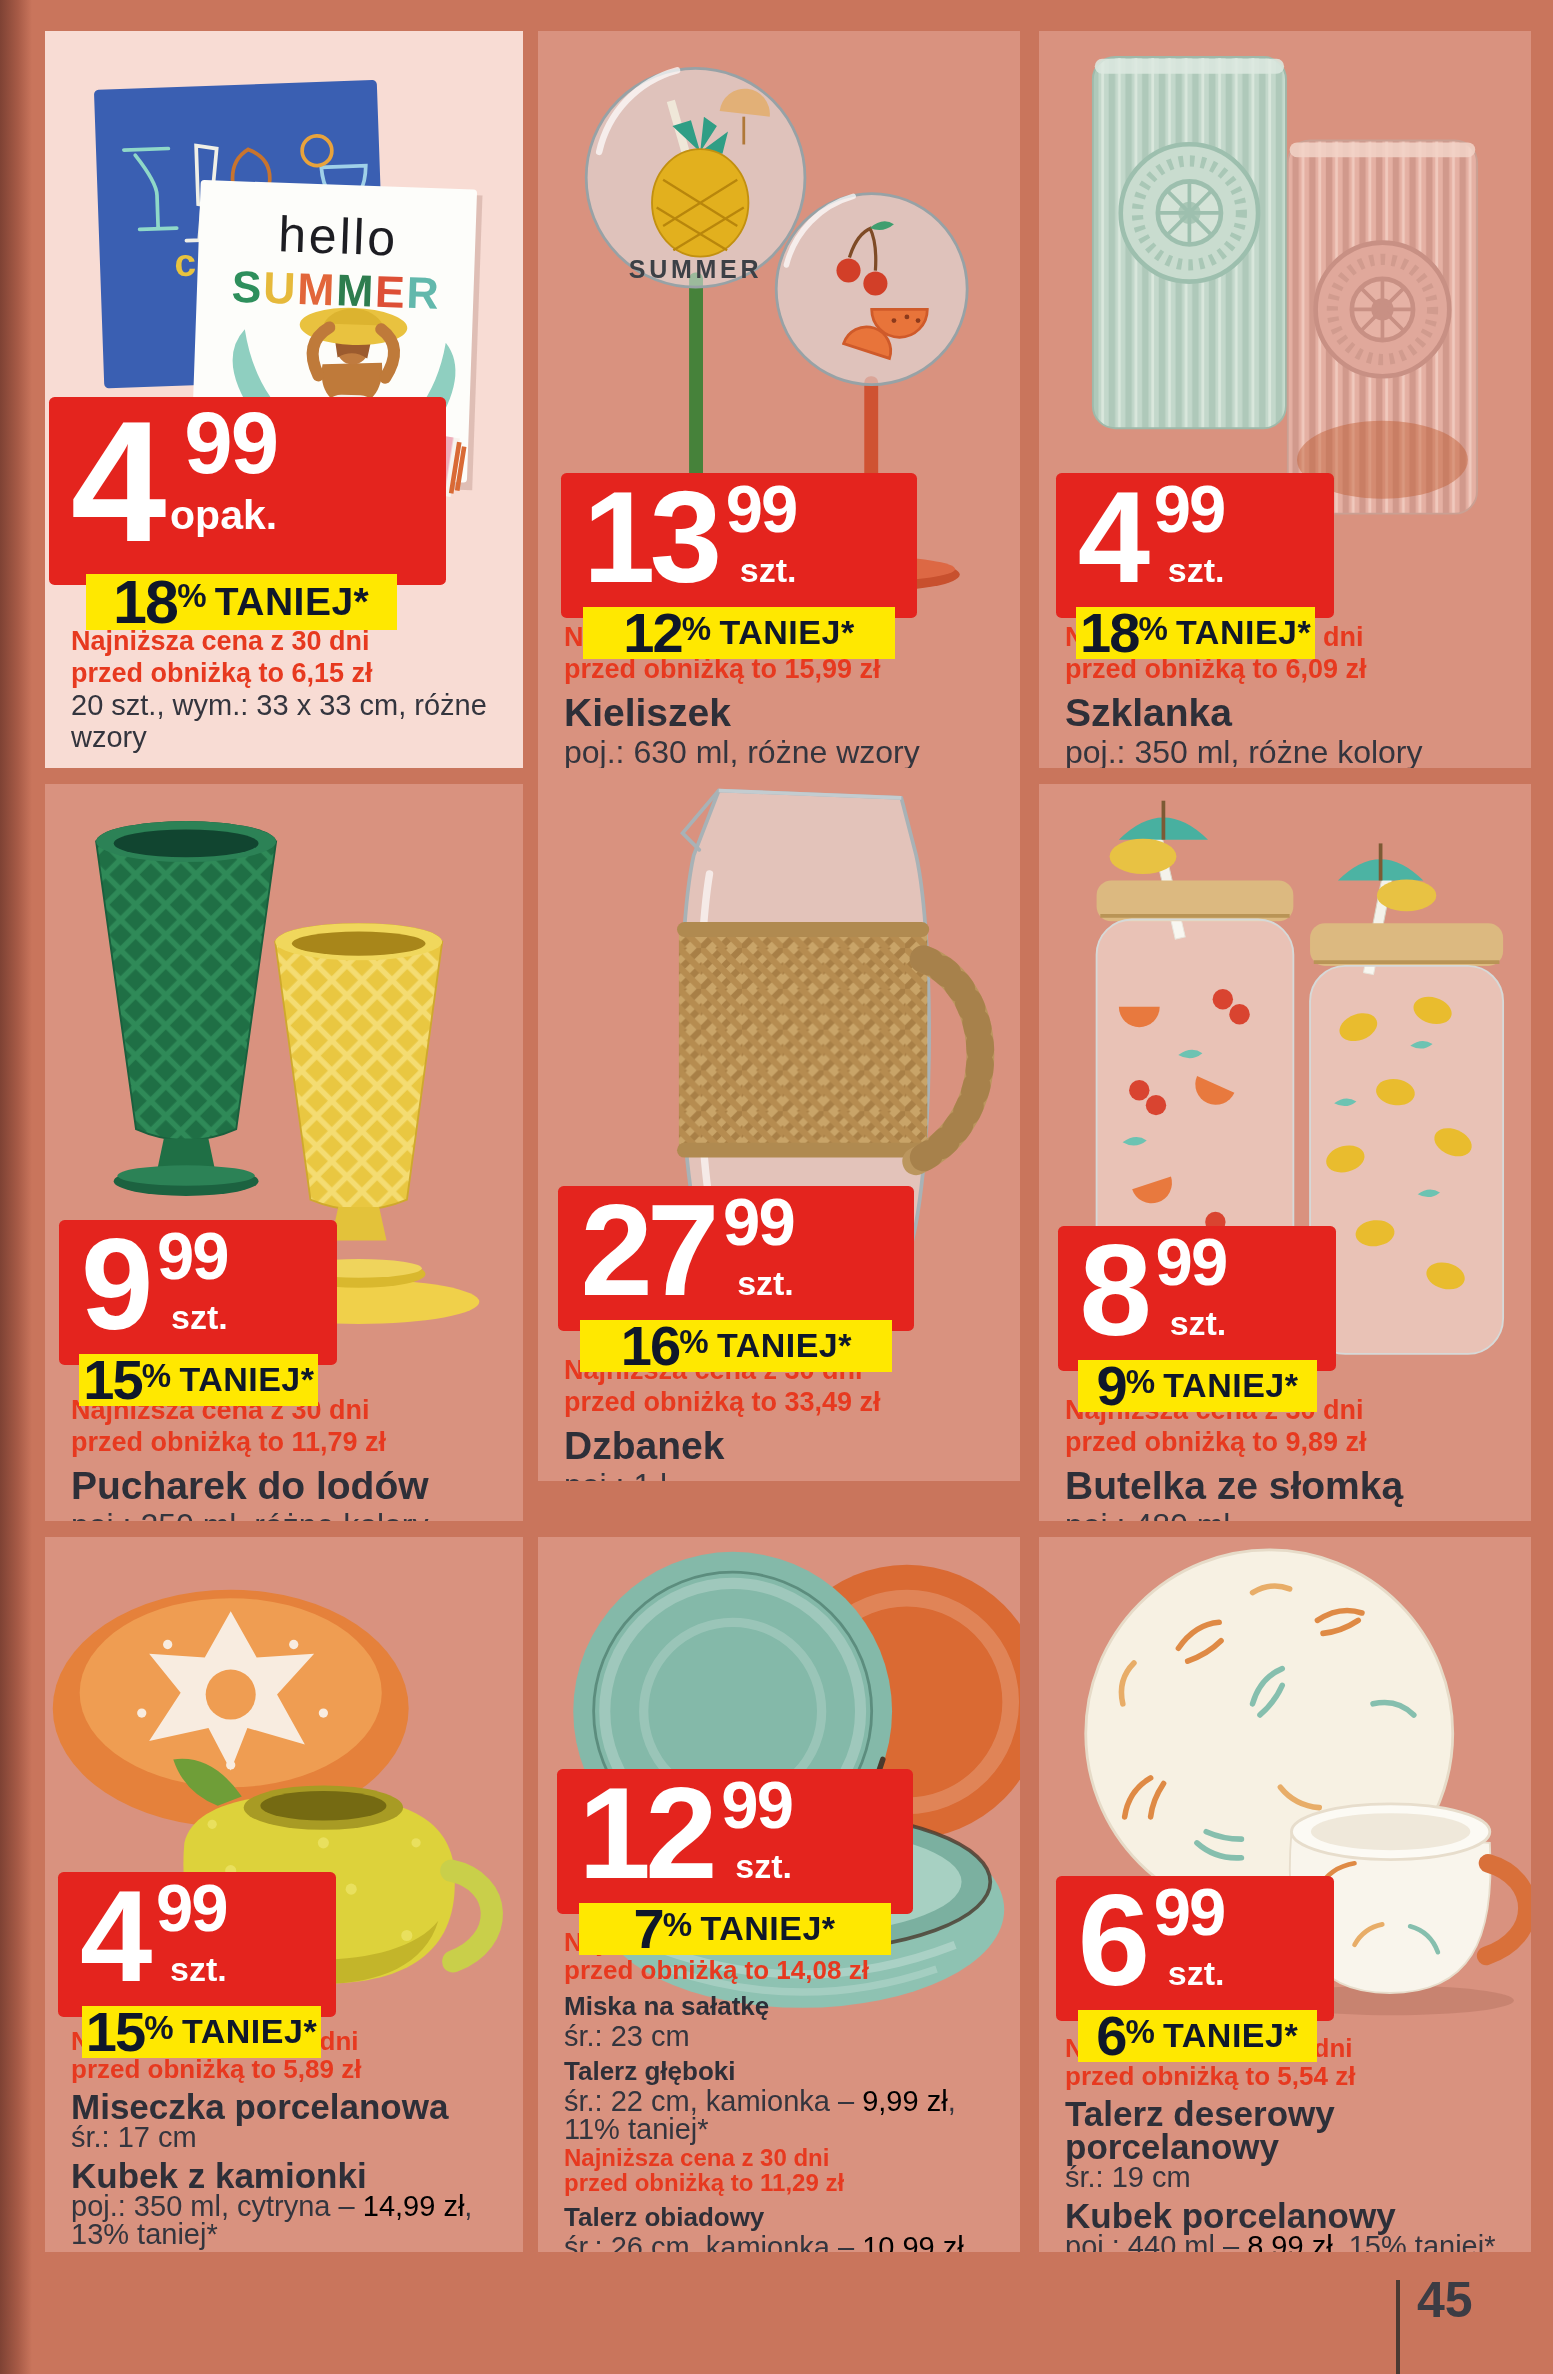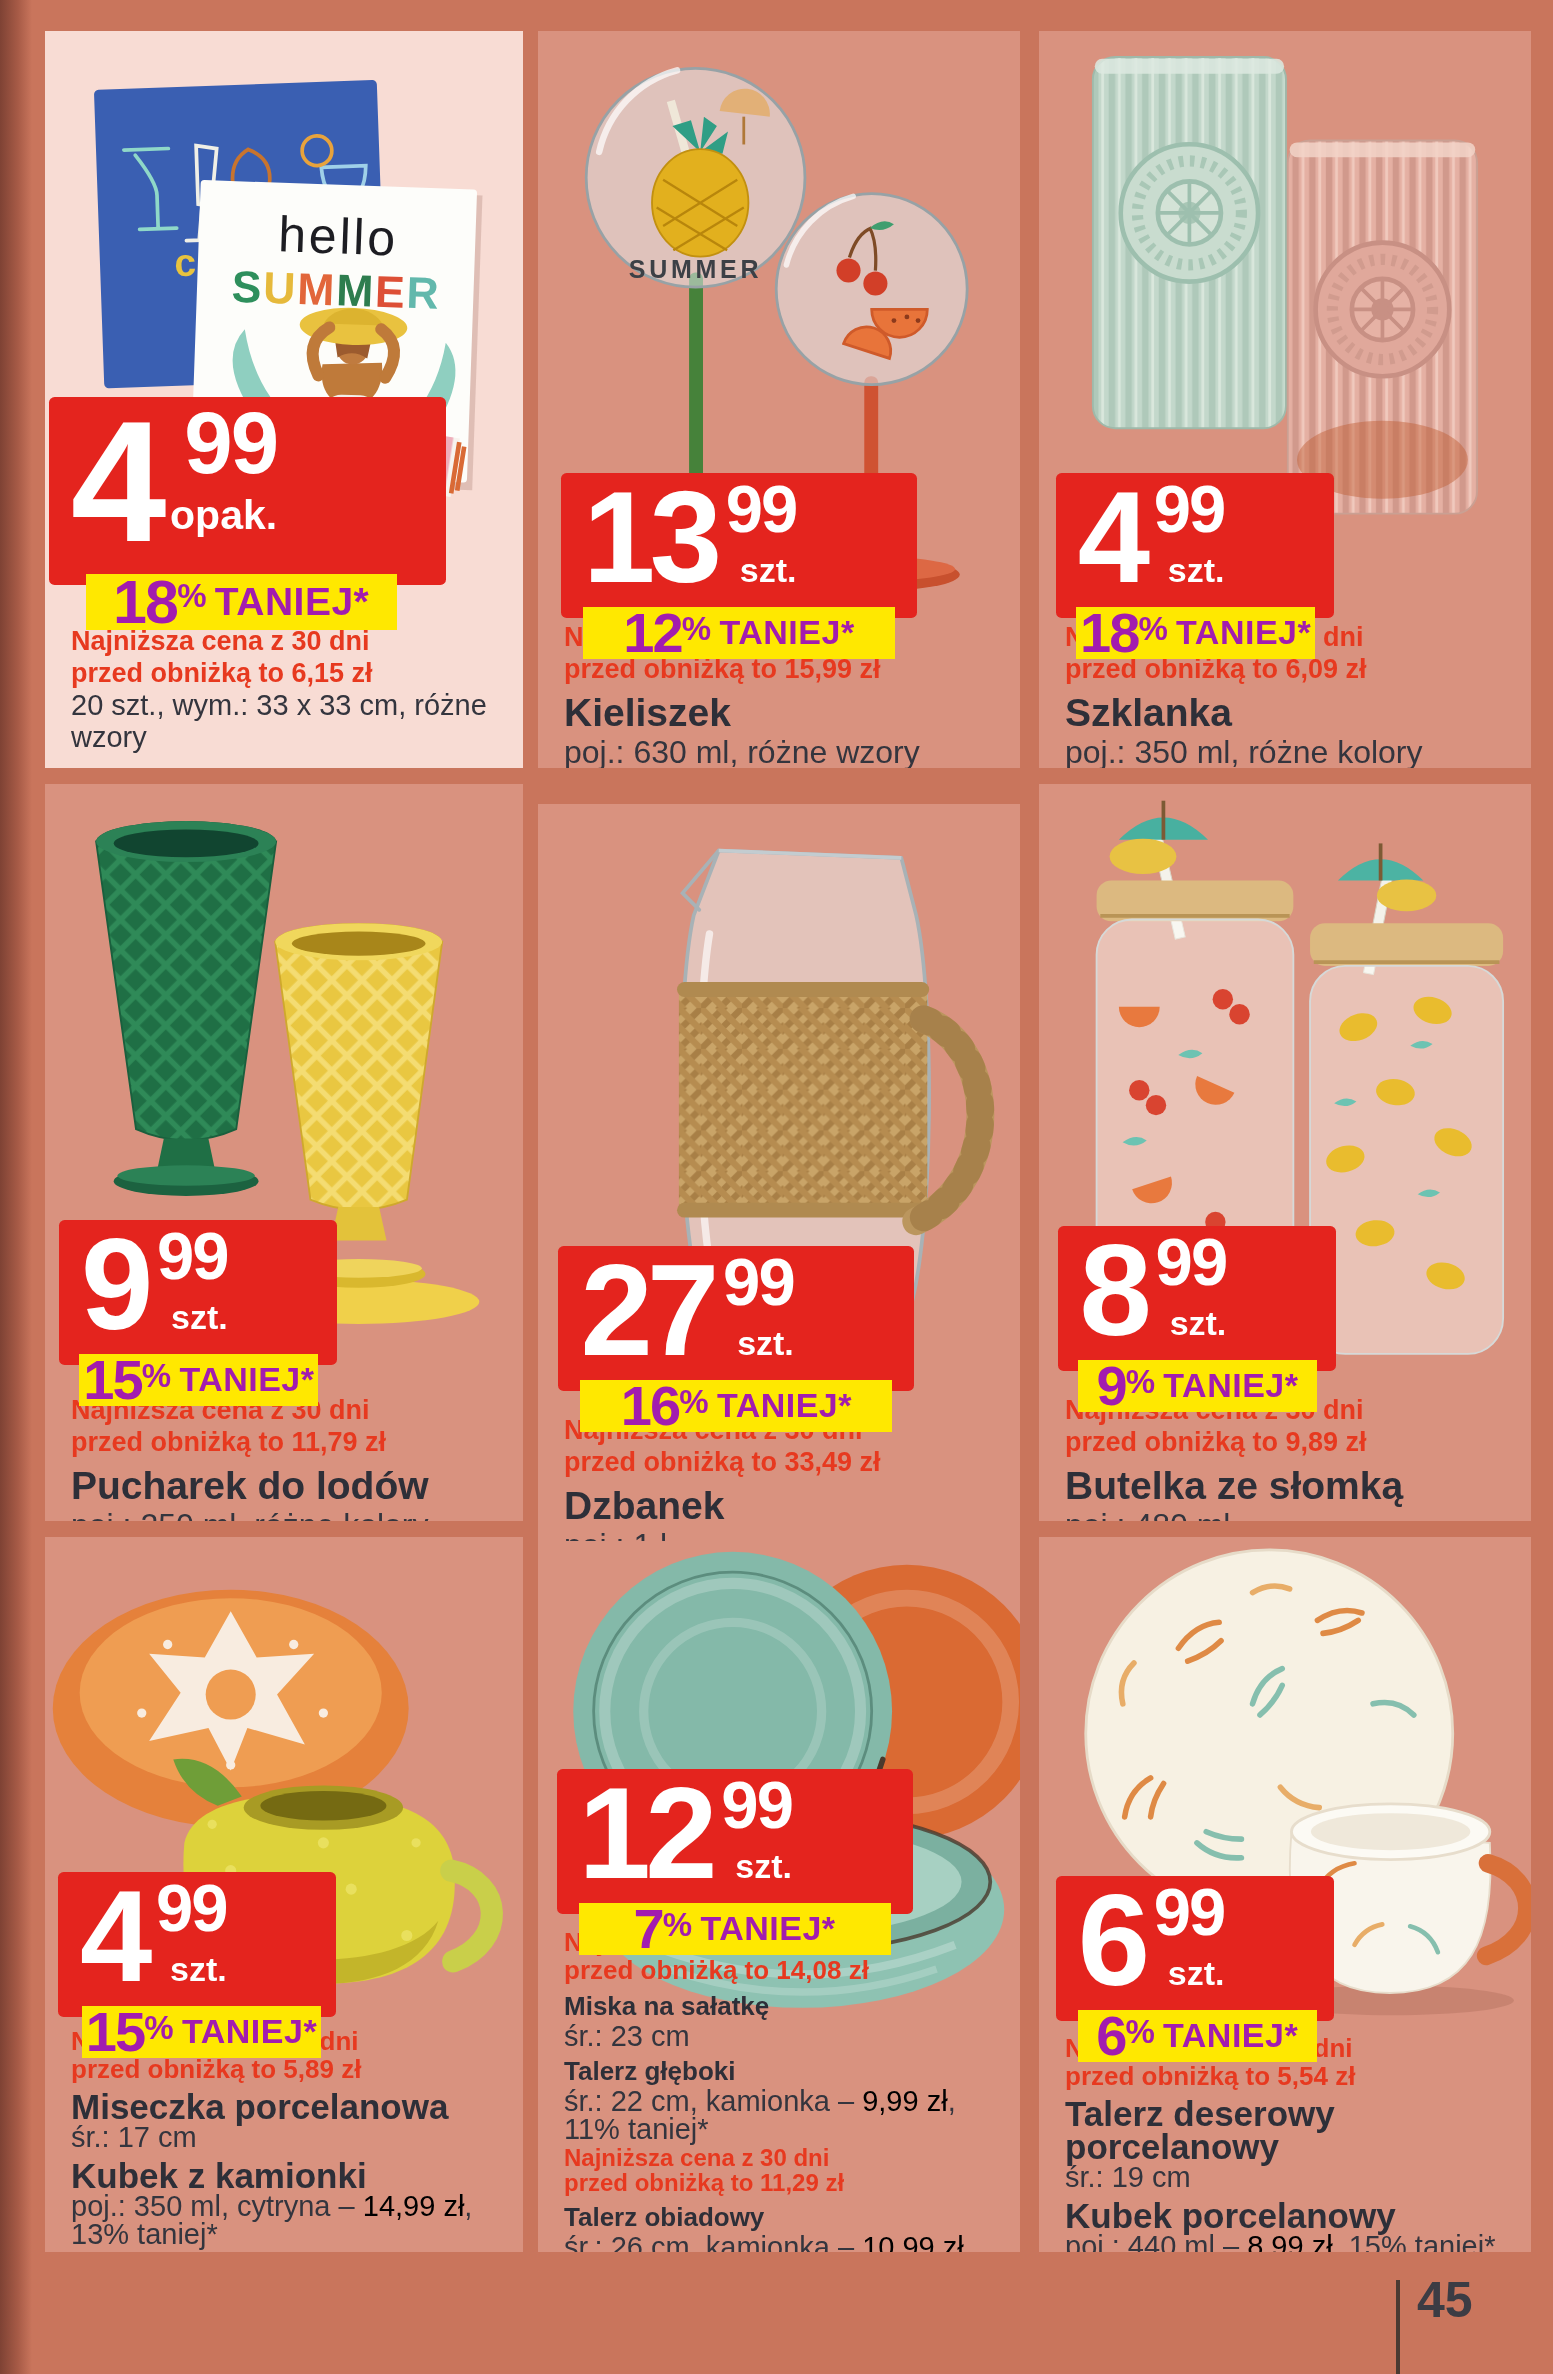--- a/index.html
+++ b/index.html
@@ -6,36 +6,36 @@
   body{width:1554px;height:2375px;position:relative;background:#c9755c;
        font-family:"Liberation Sans","DejaVu Sans",sans-serif;overflow:hidden;}
   .gutter{position:absolute;left:0;top:0;width:32px;height:2375px;
           background:linear-gradient(90deg,#7e4234 0%,#a65a46 55%,#c9755c 100%);}
   .card{position:absolute;background:#d9927f;overflow:hidden;}
   .card.first{background:#f8dcd4;}
   .c1{left:45px;top:31px;width:478px;height:737px;}
   .c2{left:538px;top:31px;width:482px;height:737px;}
   .c3{left:1039px;top:31px;width:492px;height:737px;}
   .c4{left:45px;top:784px;width:478px;height:737px;}
-  .c5{left:538px;top:804px;width:482px;height:737px;}
+  .c5{left:538px;top:744px;width:482px;height:737px;}
   .c6{left:1039px;top:784px;width:492px;height:737px;}
   .c7{left:45px;top:1537px;width:478px;height:715px;}
   .c8{left:538px;top:1537px;width:482px;height:715px;}
   .c9{left:1039px;top:1537px;width:492px;height:715px;}
   .pimg{position:absolute;left:0;top:0;width:100%;z-index:1;}
   .badge{position:absolute;z-index:3;}
   .redbox{background:#e4241e;border-radius:5.6px;color:#fff;display:flex;
           padding:3.7px 13px 0 22px;align-items:flex-start;}
   .zl{font-size:130px;line-height:121px;font-weight:700;letter-spacing:-5.6px;}
   .rcol{display:flex;flex-direction:column;align-items:flex-end;margin-left:9.3px;padding-top:1.9px;}
   .gr{font-size:67px;line-height:59px;font-weight:700;letter-spacing:-1.9px;}
   .unit{font-size:34px;font-weight:700;margin-top:13px;}
   .redbox.std{width:321px;height:141px;}
   .redbox.narrow{width:243px;height:141px;}
-  .yellowbox{background:#ffe800;color:#a21caf;height:52px;display:flex;align-items:center;
+  .yellowbox{background:#ffe800;color:#0f172a;height:52px;display:flex;align-items:center;
              justify-content:center;margin-top:-11px;position:relative;text-align:right;}
   .dnum{font-size:56px;font-weight:700;letter-spacing:-1.9px;}
   .dpct{font-size:33px;font-weight:700;align-self:flex-start;margin-top:3.7px;}
   .dlbl{font-size:34px;font-weight:700;margin-left:8.3px;letter-spacing:0.5px;}
   
   .badge.big .redbox{width:362px;height:182px;padding-top:5.6px;}
   .badge.big .zl{font-size:172px;line-height:156px;}
   .badge.big .gr{font-size:87px;line-height:78px;}
   .badge.big .unit{font-size:41px;margin-top:9.3px;}
   .badge.big .yellowbox{height:56px;}

